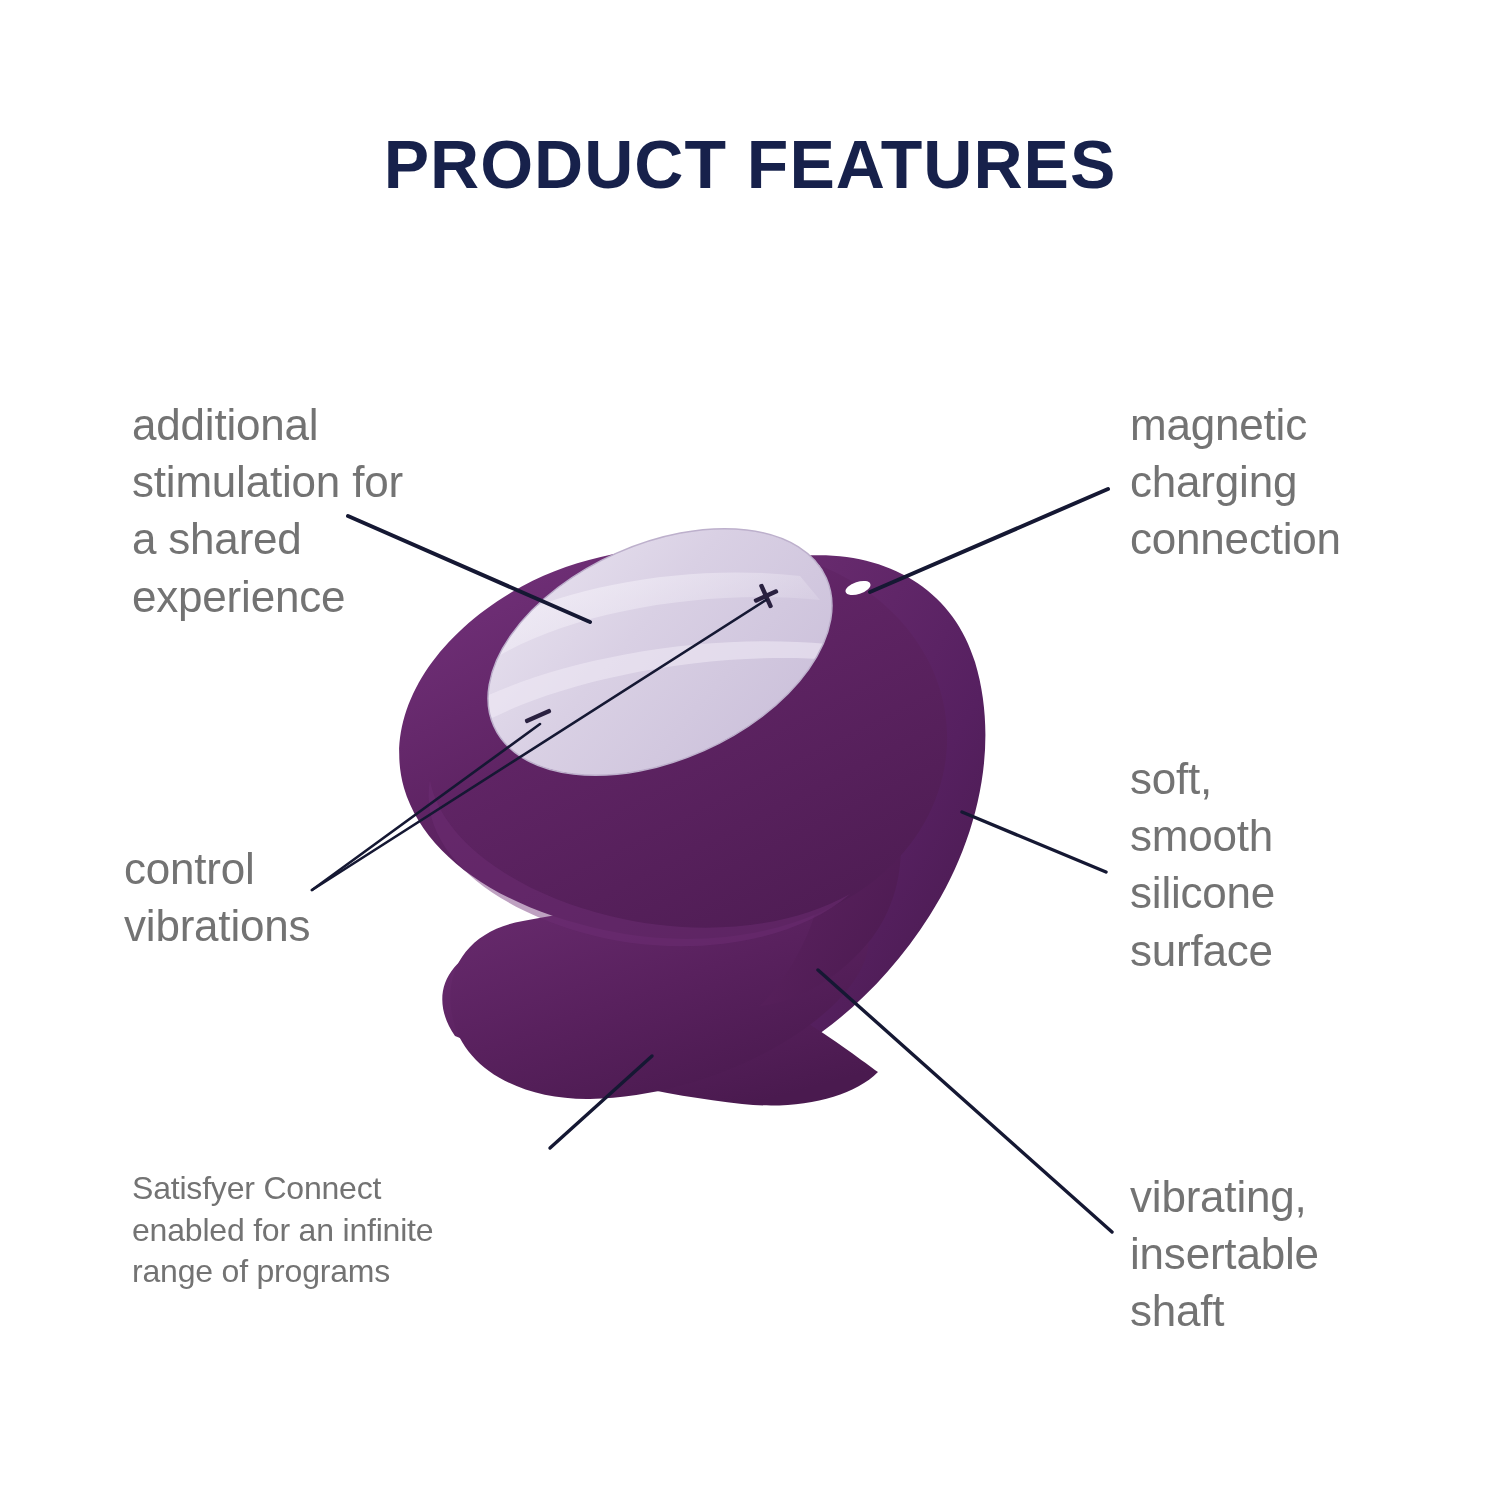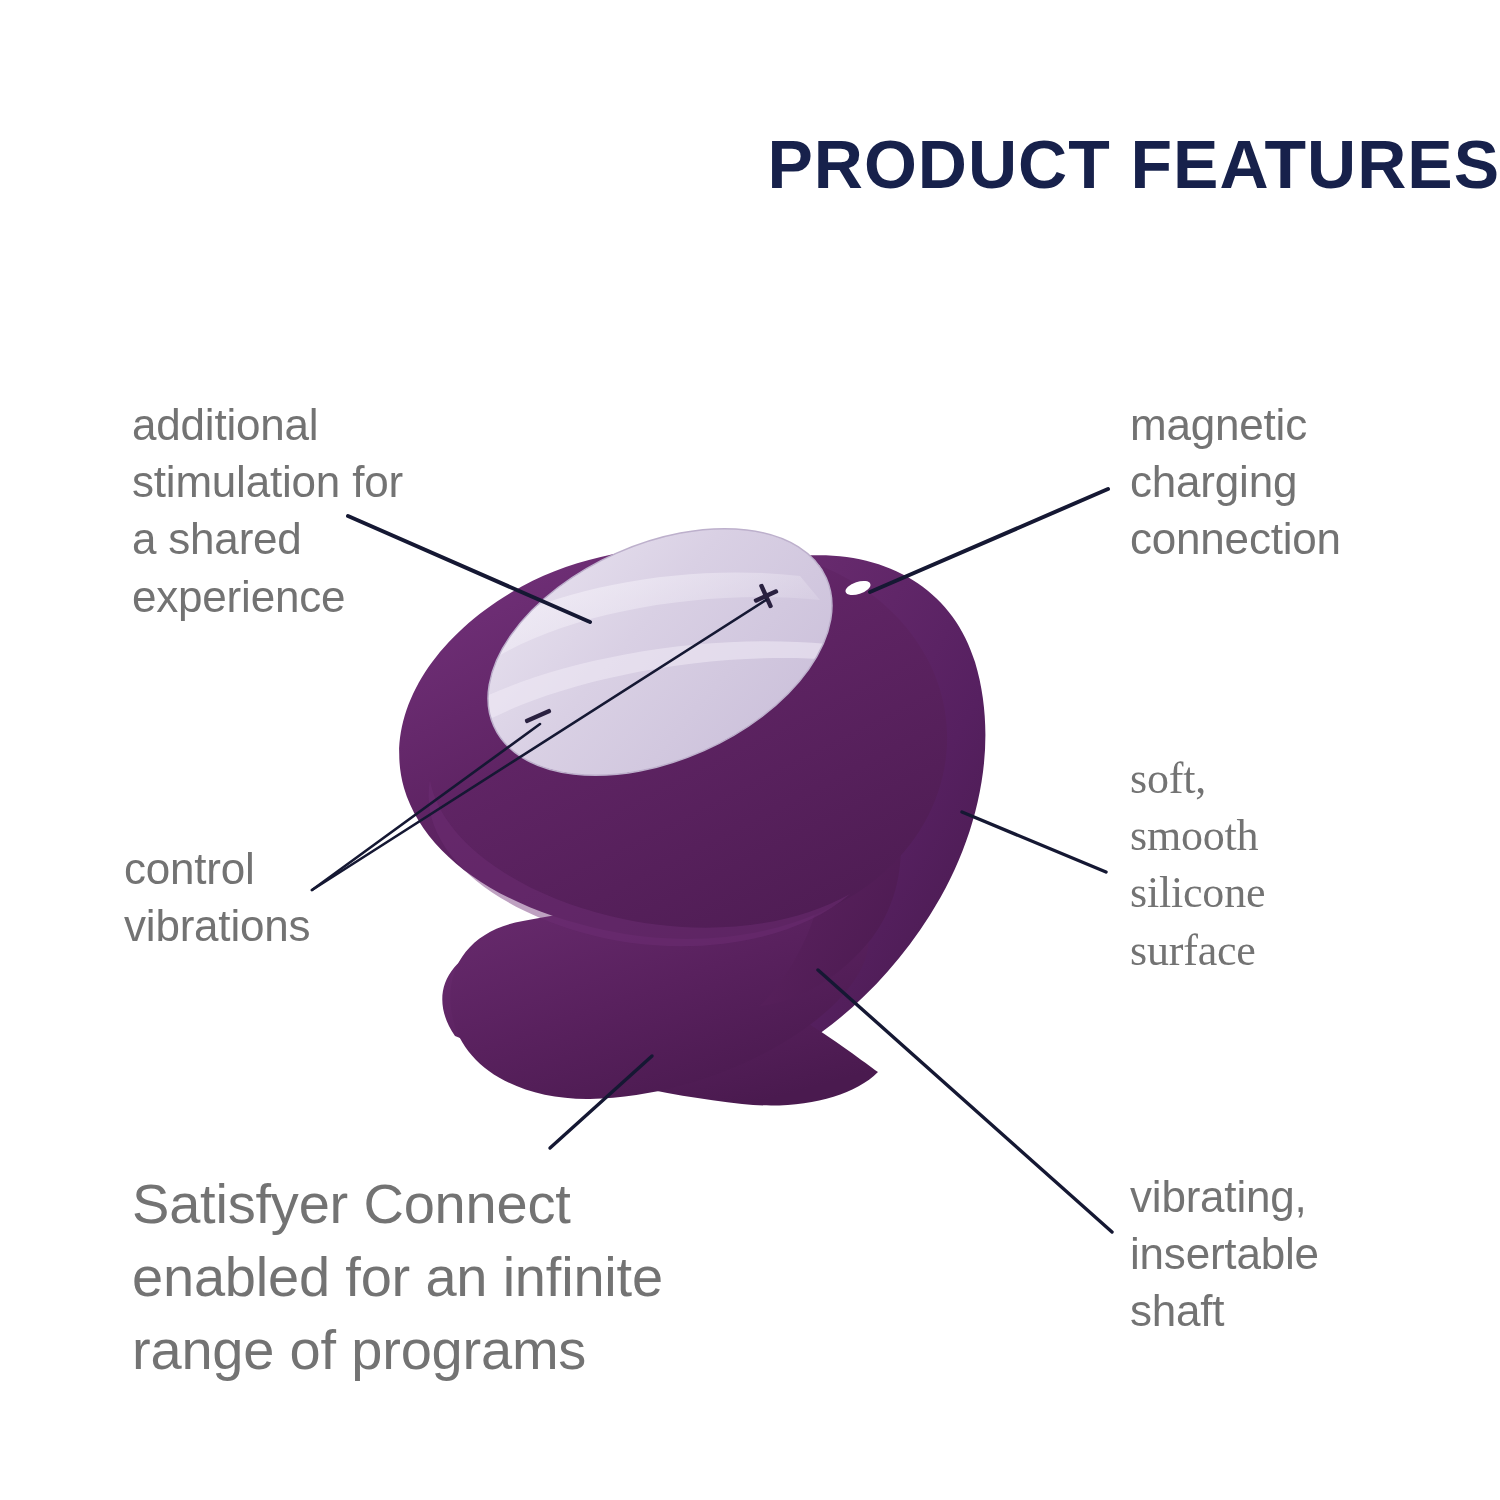--- a/index.html
+++ b/index.html
@@ -15,21 +15,21 @@
     overflow: hidden;
     font-family: "Liberation Sans", sans-serif;
   }
 
   
   #title {
     position: absolute;
     top: 130px;
     left: 0;
     width: 1500px;
-    text-align: right;
+    text-align: center;
     font-family: "Liberation Sans", sans-serif;
     font-weight: bold;
     font-size: 68px;
     letter-spacing: 1px;
     color: #17214b;
     line-height: 1;
     white-space: pre;
   }
 
   
@@ -37,29 +37,29 @@
     position: absolute;
     color: #737373;
     font-family: "Liberation Sans", sans-serif;
     font-weight: normal;
     font-size: 44px;
     line-height: 1.30;
     letter-spacing: -0.2px;
     white-space: pre-line;
   }
   .callout.big {
-    font-size: 56px;
+    font-size: 32px;
     line-height: 1.30;
   }
 
   #label-additional      { left: 132px; top: 396px;  width: 420px; }
   #label-control         { left: 124px; top: 840px;  width: 400px; }
   #label-connect         { left: 132px; top: 1168px; width: 560px; }
   #label-magnetic        { left: 1130px; top: 396px; width: 340px; }
-  #label-soft            { left: 1130px; top: 750px; width: 300px; font-family: Liberation Serif, serif; }
+  #label-soft            { left: 1130px; top: 750px; width: 300px; }
   #label-vibrating       { left: 1130px; top: 1168px; width: 330px; }
 
   
   #art {
     position: absolute;
     left: 0; top: 0;
     width: 1500px;
     height: 1500px;
     pointer-events: none;
   }

